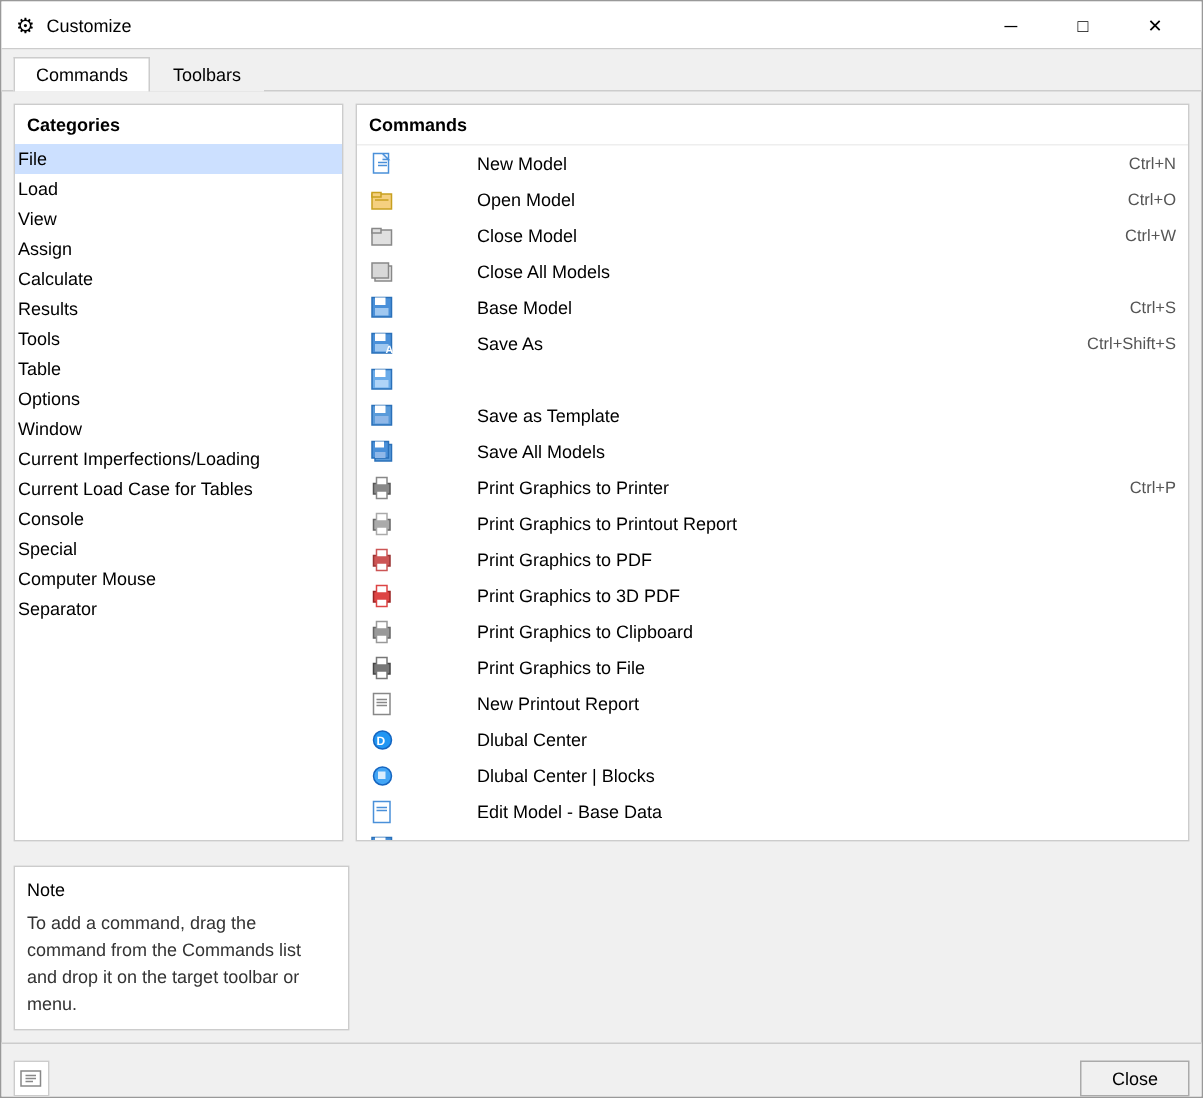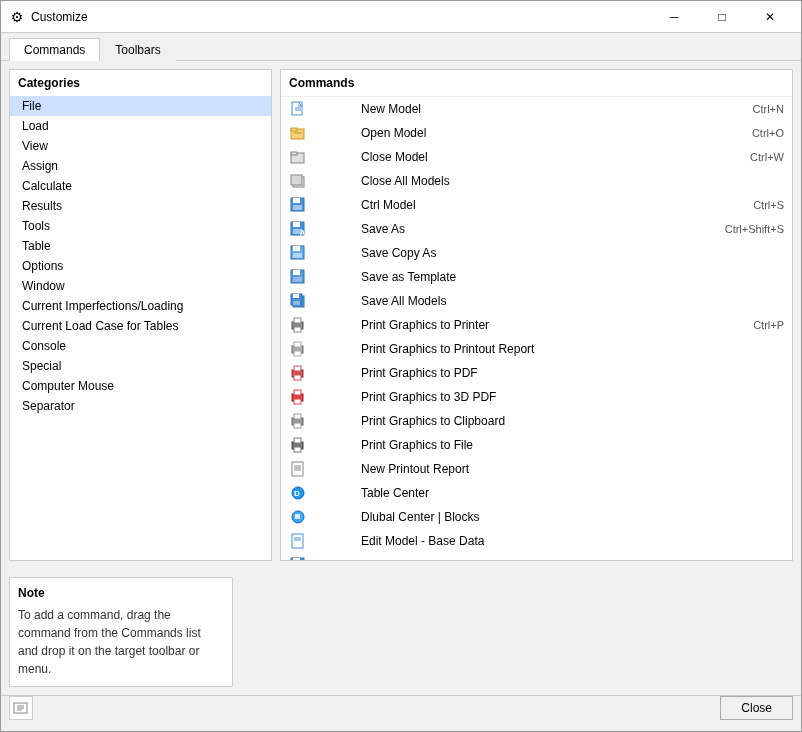--- a/index.html
+++ b/index.html
@@ -86,42 +86,42 @@
 
     .content-area {
       display: flex;
       flex: 1;
       overflow: hidden;
       padding: 8px;
       gap: 8px;
     }
 
     .left-panel {
-      width: 263px;
+      width: 220px;
       background: #fff;
       border: 1px solid #ccc;
       display: flex;
       flex-direction: column;
       overflow: hidden;
     }
 
     .panel-header {
       font-weight: bold;
       padding: 6px 8px;
       font-size: 12px;
       color: #000;
     }
 
     .categories-list {
       overflow-y: auto;
       flex: 1;
     }
 
     .category-item {
-      padding: 3px 12px;
+      padding: 3px 2px;
       cursor: pointer;
       font-size: 12px;
       color: #000;
     }
     .category-item.selected { background: #cce0ff; }
 
     .right-panel {
       flex: 1;
       background: #fff;
       border: 1px solid #ccc;
@@ -183,39 +183,39 @@
 
     .note-panel {
       width: 224px;
       background: #fff;
       border: 1px solid #ccc;
       padding: 8px;
       font-size: 12px;
     }
 
     .note-title {
-      font-weight: bold;
+      font-weight: normal;
       margin-bottom: 6px;
     }
 
     .note-text {
       color: #333;
       line-height: 1.5;
     }
 
     .empty-bottom-right {
       flex: 1;
     }
 
     .footer {
       height: 36px;
       background: #f0f0f0;
       border-top: 1px solid #ccc;
       display: flex;
-      align-items: flex-start;
+      align-items: flex-end;
       justify-content: space-between;
       padding: 0 8px;
     }
 
     .footer-icon {
       width: 24px;
       height: 24px;
       border: 1px solid #ccc;
       background: #fff;
       display: flex;
@@ -333,21 +333,21 @@
         </div>
 
         <div class="command-item">
           <div class="command-icon icon-save">
             <svg width="16" height="16" viewBox="0 0 16 16">
               <rect x="1" y="1" width="13" height="13" fill="#4a90d9" stroke="#2a70b9" stroke-width="1"></rect>
               <rect x="3" y="1" width="7" height="5" fill="#fff"></rect>
               <rect x="3" y="8" width="9" height="5" fill="#a0c8f0"></rect>
             </svg>
           </div>
-          <span class="command-label">Ctrl Model</span>
+          <span class="command-label">Base Model</span>
           <span class="command-shortcut">Ctrl+S</span>
         </div>
 
         <div class="command-item">
           <div class="command-icon icon-save">
             <svg width="16" height="16" viewBox="0 0 16 16">
               <rect x="1" y="1" width="13" height="13" fill="#4a90d9" stroke="#2a70b9" stroke-width="1"></rect>
               <rect x="3" y="1" width="7" height="5" fill="#fff"></rect>
               <rect x="3" y="8" width="9" height="5" fill="#a0c8f0"></rect>
               <text x="10" y="14" font-size="7" fill="#fff" font-weight="bold">A</text>
@@ -358,21 +358,20 @@
         </div>
 
         <div class="command-item">
           <div class="command-icon">
             <svg width="16" height="16" viewBox="0 0 16 16">
               <rect x="1" y="1" width="13" height="13" fill="#6aabe9" stroke="#2a70b9" stroke-width="1"></rect>
               <rect x="3" y="1" width="7" height="5" fill="#fff"></rect>
               <rect x="3" y="8" width="9" height="5" fill="#b0d4f8"></rect>
             </svg>
           </div>
-          <span class="command-label">Save Copy As</span>
           <span class="command-shortcut"></span>
         </div>
 
         <div class="command-item">
           <div class="command-icon">
             <svg width="16" height="16" viewBox="0 0 16 16">
               <rect x="1" y="1" width="13" height="13" fill="#5a9bda" stroke="#2a70b9" stroke-width="1"></rect>
               <rect x="3" y="1" width="7" height="5" fill="#fff"></rect>
               <rect x="3" y="8" width="9" height="5" fill="#90b8e8"></rect>
             </svg>
@@ -479,21 +478,21 @@
           <span class="command-shortcut"></span>
         </div>
 
         <div class="command-item">
           <div class="command-icon icon-dlubal">
             <svg width="16" height="16" viewBox="0 0 16 16">
               <circle cx="8" cy="8" r="6" fill="#2196F3" stroke="#1565C0" stroke-width="1"></circle>
               <text x="4" y="11" font-size="8" fill="#fff" font-weight="bold">D</text>
             </svg>
           </div>
-          <span class="command-label">Table Center</span>
+          <span class="command-label">Dlubal Center</span>
           <span class="command-shortcut"></span>
         </div>
 
         <div class="command-item">
           <div class="command-icon icon-dlubal">
             <svg width="16" height="16" viewBox="0 0 16 16">
               <circle cx="8" cy="8" r="6" fill="#42a5f5" stroke="#1565C0" stroke-width="1"></circle>
               <rect x="5" y="5" width="5" height="5" fill="#fff" opacity="0.8"></rect>
             </svg>
           </div>

